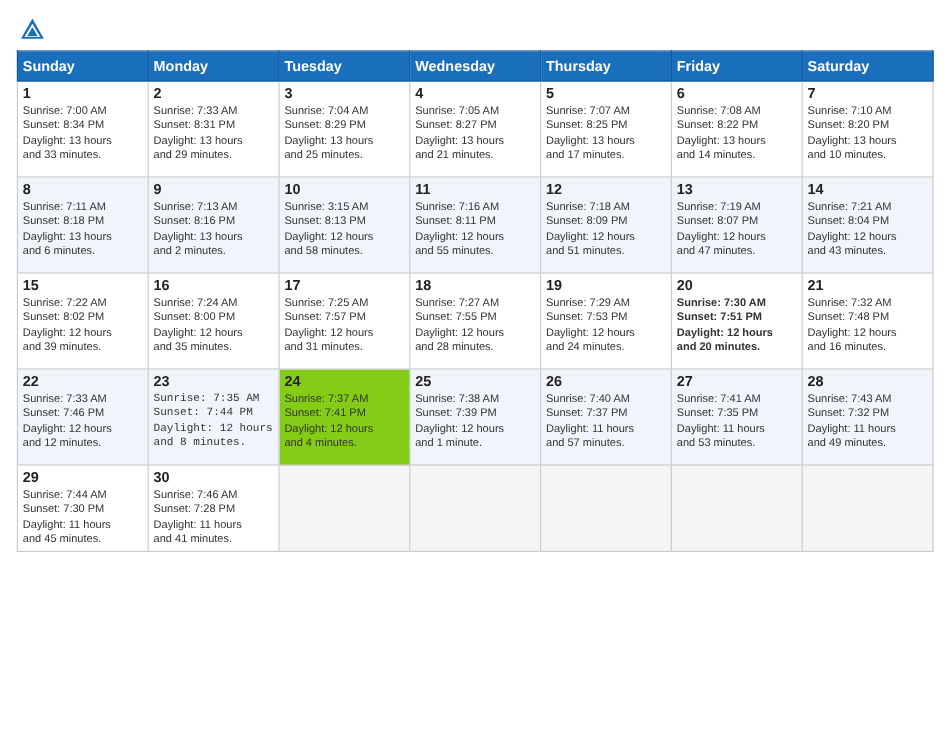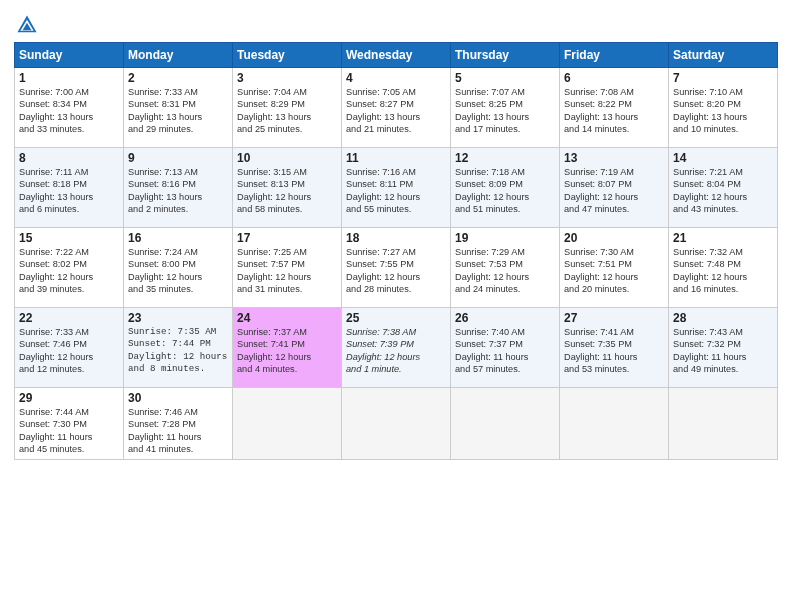--- a/index.html
+++ b/index.html
@@ -276,21 +276,21 @@
           </td>
           <td>
             <span class="day-num">19</span>
             <div class="cell-text" style="white-space: pre-line;">Sunrise: 7:29 AM
 Sunset: 7:53 PM
 Daylight: 12 hours
 and 24 minutes.</div>
           </td>
           <td>
             <span class="day-num">20</span>
-            <div class="cell-text" style="white-space: pre-line;">Sunrise: 7:30 AM
+            <div class="cell-text" style="white-space: pre-line; font-weight: bold;">Sunrise: 7:30 AM
 Sunset: 7:51 PM
 Daylight: 12 hours
 and 20 minutes.</div>
           </td>
           <td>
             <span class="day-num">21</span>
             <div class="cell-text" style="white-space: pre-line;">Sunrise: 7:32 AM
 Sunset: 7:48 PM
 Daylight: 12 hours
 and 16 minutes.</div>
@@ -304,30 +304,30 @@
 Daylight: 12 hours
 and 12 minutes.</div>
           </td>
           <td style="background: rgb(240, 245, 251);">
             <span class="day-num">23</span>
             <div class="cell-text" style="white-space: pre-line; font-family: Liberation Mono, monospace;">Sunrise: 7:35 AM
 Sunset: 7:44 PM
 Daylight: 12 hours
 and 8 minutes.</div>
           </td>
-          <td style="background: #f0abfc;">
+          <td style="background: #84cc16;">
             <span class="day-num">24</span>
             <div class="cell-text" style="white-space: pre-line;">Sunrise: 7:37 AM
 Sunset: 7:41 PM
 Daylight: 12 hours
 and 4 minutes.</div>
           </td>
           <td style="background: rgb(240, 245, 251);">
             <span class="day-num">25</span>
-            <div class="cell-text" style="white-space: pre-line; font-style: italic;">Sunrise: 7:38 AM
+            <div class="cell-text" style="white-space: pre-line;">Sunrise: 7:38 AM
 Sunset: 7:39 PM
 Daylight: 12 hours
 and 1 minute.</div>
           </td>
           <td style="background: rgb(240, 245, 251);">
             <span class="day-num">26</span>
             <div class="cell-text" style="white-space: pre-line;">Sunrise: 7:40 AM
 Sunset: 7:37 PM
 Daylight: 11 hours
 and 57 minutes.</div>

